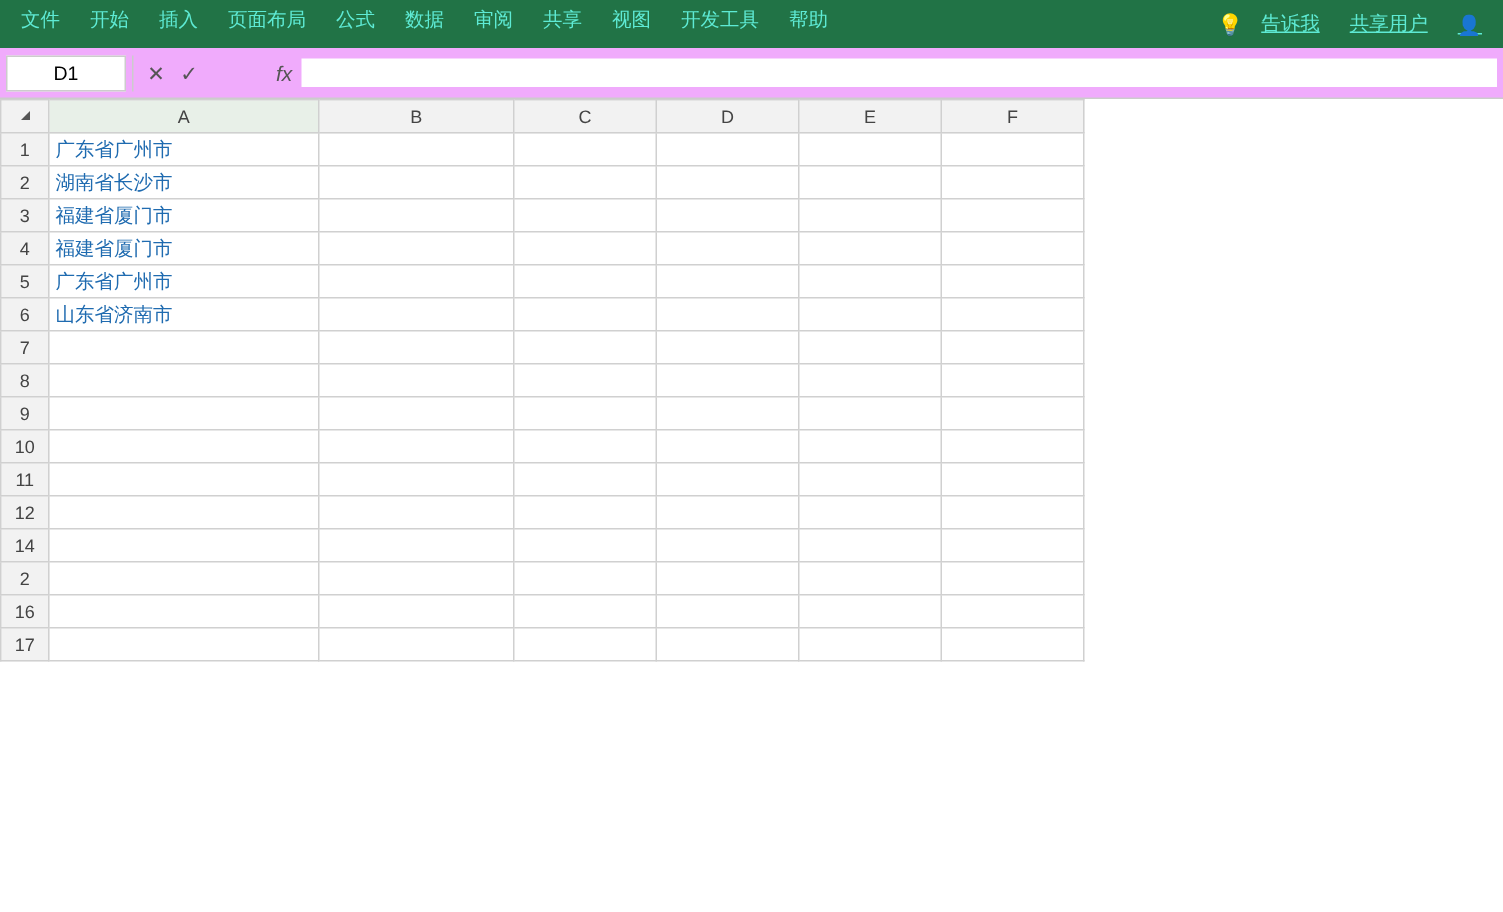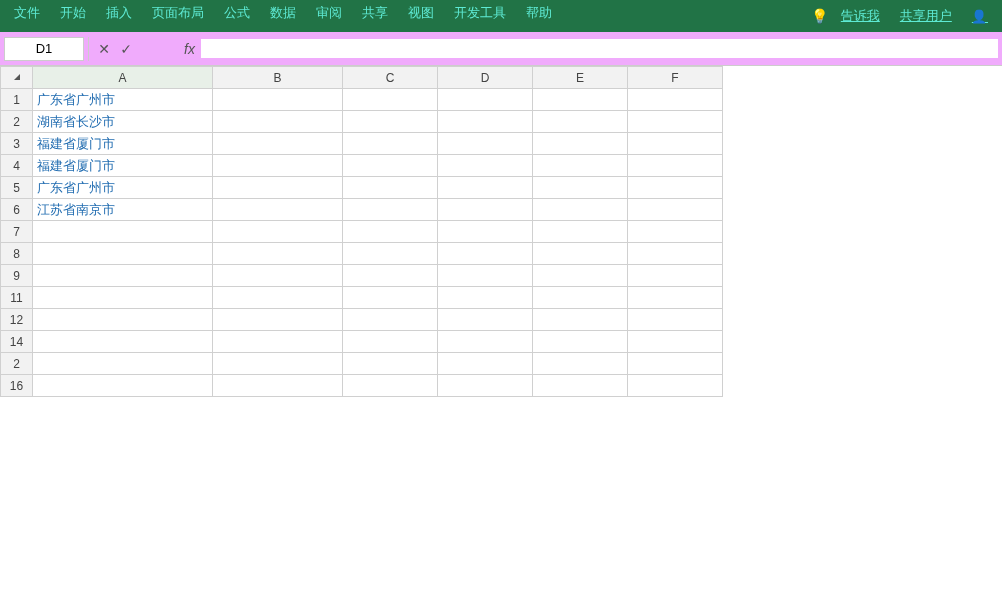--- a/index.html
+++ b/index.html
@@ -224,21 +224,21 @@
             <th class="row-header">5</th>
             <td class="cell cell-data">广东省广州市</td>
             <td class="cell cell-empty"></td>
             <td class="cell cell-empty"></td>
             <td class="cell cell-empty"></td>
             <td class="cell cell-empty"></td>
             <td class="cell cell-empty"></td>
           </tr>
           <tr>
             <th class="row-header">6</th>
-            <td class="cell cell-data">江苏省南京市</td>
+            <td class="cell cell-data">山东省济南市</td>
             <td class="cell cell-empty"></td>
             <td class="cell cell-empty"></td>
             <td class="cell cell-empty"></td>
             <td class="cell cell-empty"></td>
             <td class="cell cell-empty"></td>
           </tr>
           <tr>
             <th class="row-header">7</th>
             <td class="cell cell-empty"></td>
             <td class="cell cell-empty"></td>
@@ -259,20 +259,29 @@
           <tr>
             <th class="row-header">9</th>
             <td class="cell cell-empty"></td>
             <td class="cell cell-empty"></td>
             <td class="cell cell-empty"></td>
             <td class="cell cell-empty"></td>
             <td class="cell cell-empty"></td>
             <td class="cell cell-empty"></td>
           </tr>
           <tr>
+            <th class="row-header">10</th>
+            <td class="cell cell-empty"></td>
+            <td class="cell cell-empty"></td>
+            <td class="cell cell-empty"></td>
+            <td class="cell cell-empty"></td>
+            <td class="cell cell-empty"></td>
+            <td class="cell cell-empty"></td>
+          </tr>
+          <tr>
             <th class="row-header">11</th>
             <td class="cell cell-empty"></td>
             <td class="cell cell-empty"></td>
             <td class="cell cell-empty"></td>
             <td class="cell cell-empty"></td>
             <td class="cell cell-empty"></td>
             <td class="cell cell-empty"></td>
           </tr>
           <tr>
             <th class="row-header">12</th>
@@ -296,20 +305,29 @@
             <th class="row-header">2</th>
             <td class="cell cell-empty"></td>
             <td class="cell cell-empty"></td>
             <td class="cell cell-empty"></td>
             <td class="cell cell-empty"></td>
             <td class="cell cell-empty"></td>
             <td class="cell cell-empty"></td>
           </tr>
           <tr>
             <th class="row-header">16</th>
+            <td class="cell cell-empty"></td>
+            <td class="cell cell-empty"></td>
+            <td class="cell cell-empty"></td>
+            <td class="cell cell-empty"></td>
+            <td class="cell cell-empty"></td>
+            <td class="cell cell-empty"></td>
+          </tr>
+          <tr>
+            <th class="row-header">17</th>
             <td class="cell cell-empty"></td>
             <td class="cell cell-empty"></td>
             <td class="cell cell-empty"></td>
             <td class="cell cell-empty"></td>
             <td class="cell cell-empty"></td>
             <td class="cell cell-empty"></td>
           </tr>
         </tbody>
     </table>
   </div>

